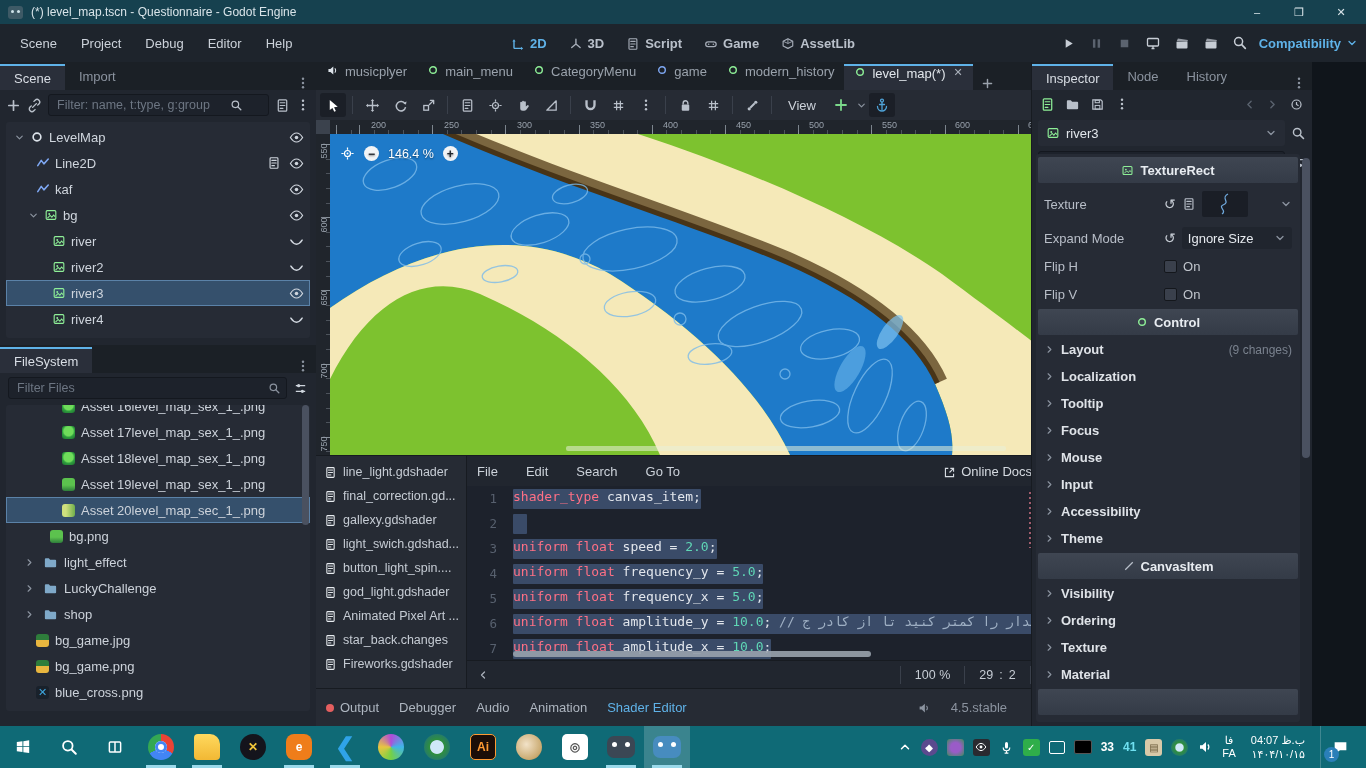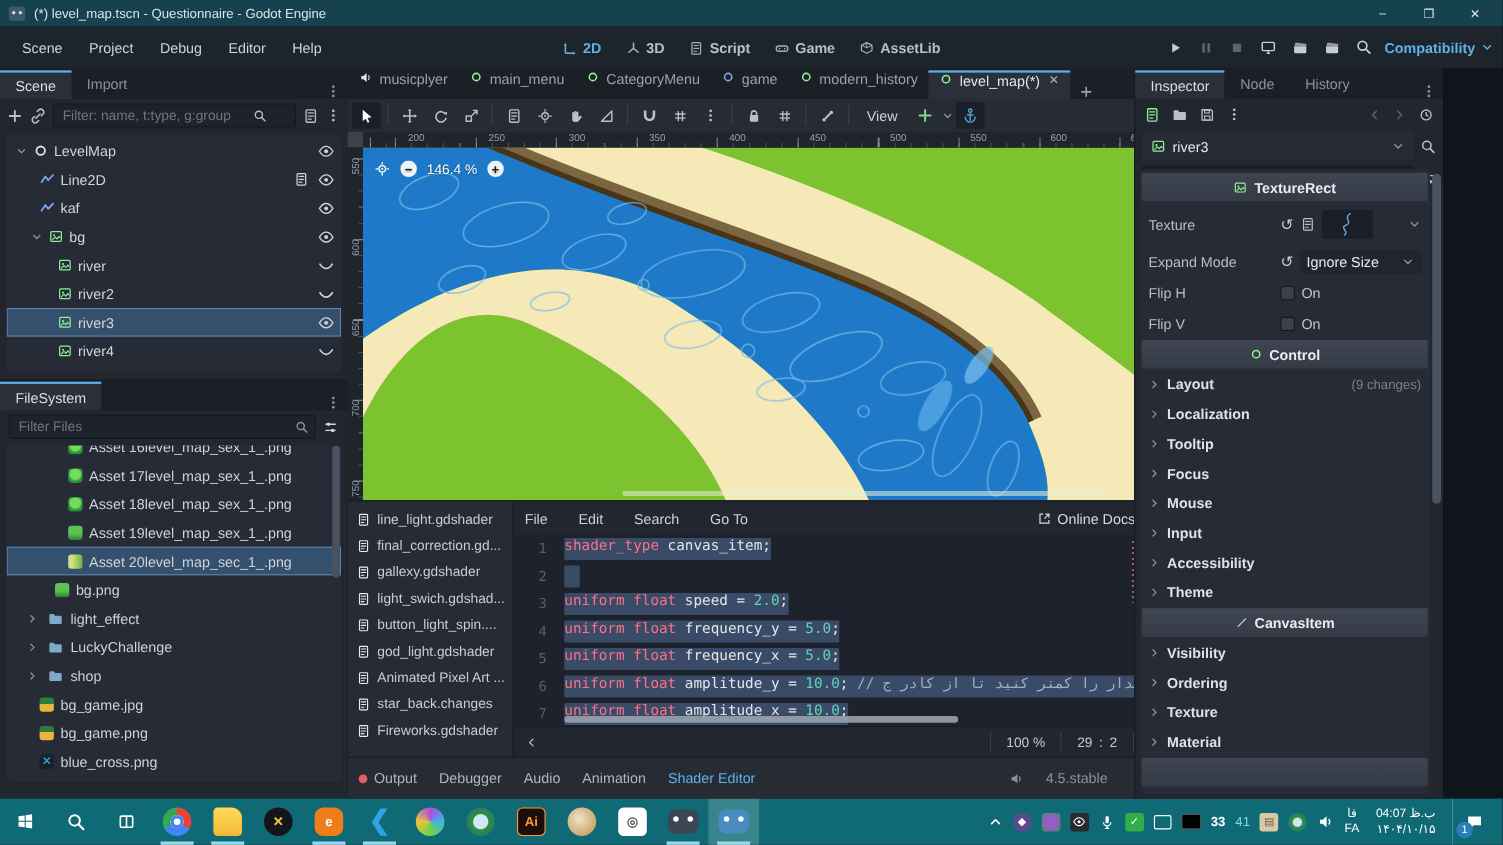--- a/index.html
+++ b/index.html
@@ -94,21 +94,21 @@
 #zoomctl .pct{font-size:12.5px}
 #vscroll{position:absolute;right:1px;top:34%;width:7px;height:26%;background:#565e6a;border-radius:4px}
 
 #shader{position:absolute;left:0;top:393px;width:769px;height:233px;display:flex;background:#21262f;border-top:1px solid #171b21}
 #shfiles{width:151px;background:#262b34;border-right:1px solid #171b21;padding-top:4px;overflow:hidden}
 .shf{display:flex;align-items:center;gap:6px;height:24px;padding:0 8px;color:#c6ccd4;font-size:12.5px;white-space:nowrap}
 .shf .ic{color:#e8ecf0}
 #shmain{flex:1;position:relative}
 #shmenu{display:flex;align-items:center;height:30px;padding:0 10px;gap:28px;color:#ccd2da;font-size:13px}
 #shmenu .sp{flex:1}
-#shmenu .docs{display:flex;align-items:center;gap:5px;color:#d5dae0}
+#shmenu .docs{display:flex;align-items:flex-end;gap:5px;color:#d5dae0}
 #code{position:absolute;left:0;top:30px;right:0;bottom:28px;background:#1d222c;overflow:hidden;font-family:"DejaVu Sans Mono",monospace;font-size:13px}
 .cl{display:flex;height:25px;align-items:center;white-space:pre}
 .cl .ln{width:46px;text-align:right;padding-right:16px;color:#57606e;flex:none;font-size:12.5px}
 .cl .sel{background:#3a4b68;border-radius:1px;display:inline-block;min-height:20px}
 .cl.empty .sel{width:14px}
 .kw{color:#ff7085}.idn{color:#e2e6ec}.num{color:#5fd6b5}.pun{color:#e2e6ec}.cmt{color:#9fb0c4}
 #minimap{position:absolute;right:2px;top:4px;width:56px;height:150px;opacity:.9;background:
  repeating-linear-gradient(180deg,rgba(226,120,140,.75) 0 2px,transparent 2px 5px) left 2px top 2px/46% 56px no-repeat,
  repeating-linear-gradient(180deg,rgba(205,214,224,.65) 0 2px,transparent 2px 5px) right 2px top 18px/40% 88px no-repeat,
  repeating-linear-gradient(180deg,rgba(130,200,185,.5) 0 2px,transparent 2px 4px) left 6px top 66px/70% 70px no-repeat}
@@ -171,21 +171,21 @@
 .tri16{width:17px;height:17px;border-radius:3px;display:flex;align-items:center;justify-content:center;font-size:10px;color:#fff}
 .t-dia{background:#5b4a8e;border-radius:50%}
 .t-sw{background:radial-gradient(circle,#9a5bc8 0 40%,#3f8e5a)}
 .t-eye{background:#2a2a30}
 .t-chk{background:#2fae4a;border-radius:3px}
 .t-mon{background:transparent;border:1.5px solid #fff;border-radius:2px;width:16px;height:13px}
 .t-blk{background:#000;border:1px solid #555;width:18px;height:14px;border-radius:2px}
 .t-clip{background:#d8c9a8;color:#6a5a3a}
 .t-idm{border-radius:50%;background:radial-gradient(circle,#cfe8f8 0 30%,#2f8f3e 40%,#1d6b8e)}
 .num33{font-size:12px;font-weight:bold;color:#fff}
-.num41{font-size:12px;font-weight:normal;color:#6fe0f0}
+.num41{font-size:12px;font-weight:bold;color:#6fe0f0}
 #lang{display:flex;flex-direction:column;align-items:center;line-height:1.15;font-size:11px}
 #clock{display:flex;flex-direction:column;align-items:flex-end;line-height:1.3;font-size:11px;padding:0 6px}
 #notif{width:40px;height:42px;display:flex;align-items:center;justify-content:center;position:relative;border-left:1px solid rgba(255,255,255,.2)}
 #notif .badge{position:absolute;left:3px;bottom:6px;width:15px;height:15px;border-radius:50%;background:#2a7fb8;color:#fff;font-size:10px;display:flex;align-items:center;justify-content:center}
 </style>
 </head>
 <body>
 
 <svg width="0" height="0" style="position:absolute">
 <defs>

